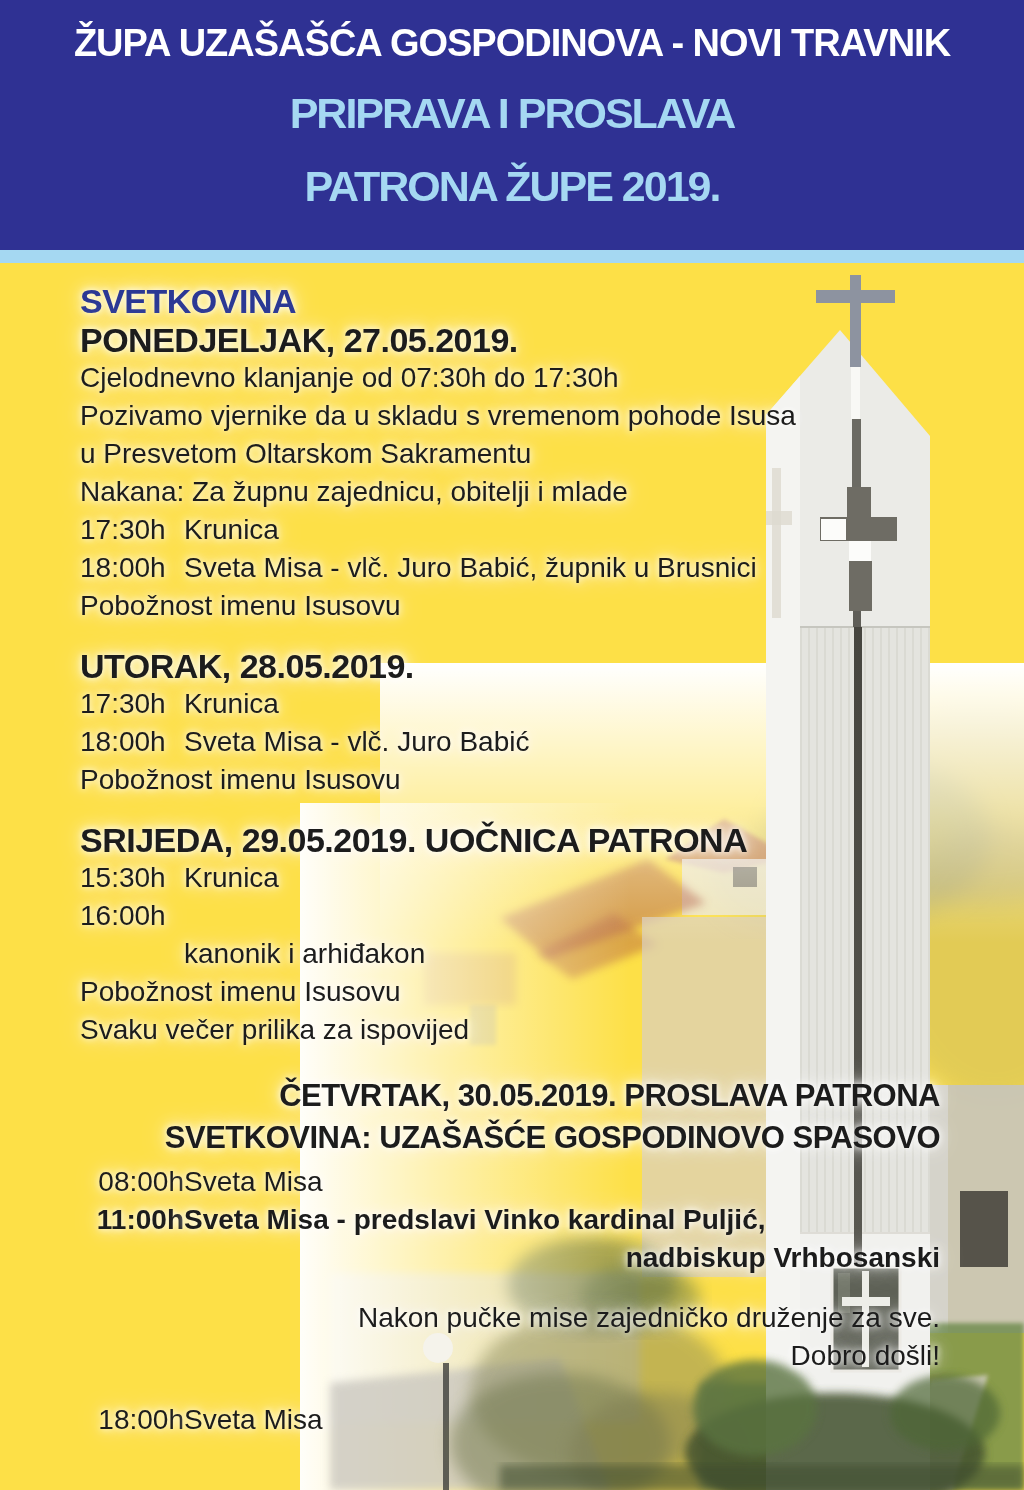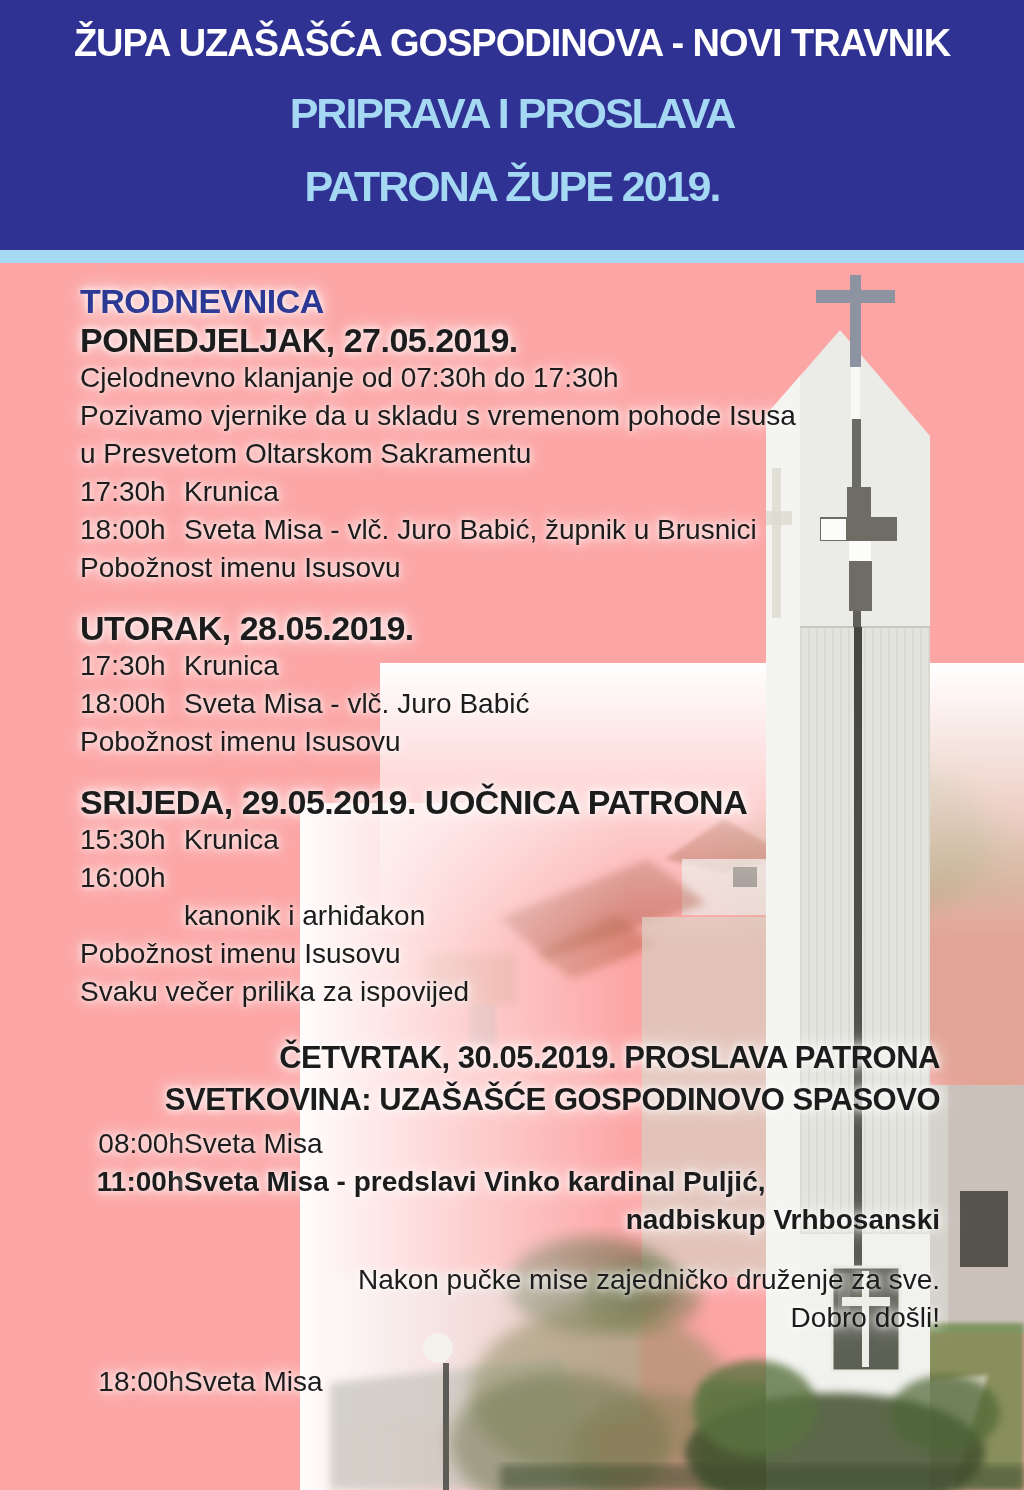--- a/index.html
+++ b/index.html
@@ -3,21 +3,21 @@
 <meta charset="utf-8">
 <style>
   :root{
     --header-bg:#2f3193;
     --accent-light:#a5d8f2;
     --heading-blue:#2b3894;
     --body-text:#1c1c1c;
   }
   html,body{margin:0;padding:0;background:#ffffff;}
   .poster{
-    position:relative;width:1024px;height:1490px;background:#fca5a5;overflow:hidden;
+    position:relative;width:1024px;height:1490px;background:#fde047;overflow:hidden;
     font-family:"Liberation Sans",sans-serif;
   }
   
   .header{
     position:absolute;left:0;top:0;width:1024px;height:250px;
     background:var(--header-bg);text-align:center;
   }
   .header-line1{
     padding-top:22px;font-size:38px;font-weight:bold;color:#ffffff;
     letter-spacing:-1px;white-space:nowrap;
@@ -180,27 +180,28 @@
       <ellipse cx="560" cy="1180" rx="110" ry="70" fill="#6d744b" opacity=".5" filter="url(#f8)"></ellipse>
       <ellipse cx="660" cy="1190" rx="90" ry="60" fill="#7c7a50" opacity=".45" filter="url(#f8)"></ellipse>
       <ellipse cx="835" cy="1190" rx="150" ry="60" fill="#42512e" opacity=".85" filter="url(#f4)"></ellipse>
       <ellipse cx="755" cy="1145" rx="62" ry="48" fill="#5a7340" opacity=".8" filter="url(#f4)"></ellipse>
       <ellipse cx="945" cy="1150" rx="55" ry="38" fill="#4e6636" opacity=".7" filter="url(#f4)"></ellipse>
       <rect x="500" y="1202" width="524" height="25" fill="#3e4b2d" opacity=".55" filter="url(#f4)"></rect>
     </g>
   </svg>
 
   <div class="content">
-    <div class="main-title">TRODNEVNICA</div>
+    <div class="main-title">SVETKOVINA</div>
 
     <div>
       <div class="day-header">PONEDJELJAK, 27.05.2019.</div>
       <div>Cjelodnevno klanjanje od 07:30h do 17:30h</div>
       <div>Pozivamo vjernike da u skladu s vremenom pohode Isusa</div>
       <div>u Presvetom Oltarskom Sakramentu</div>
+      <div>Nakana: Za župnu zajednicu, obitelji i mlade</div>
       <div class="row">
         <span class="time">17:30h</span>
         <span>Krunica</span>
       </div>
       <div class="row">
         <span class="time">18:00h</span>
         <span>Sveta Misa - vlč. Juro Babić, župnik u Brusnici</span>
       </div>
       <div>Pobožnost imenu Isusovu</div>
     </div>

